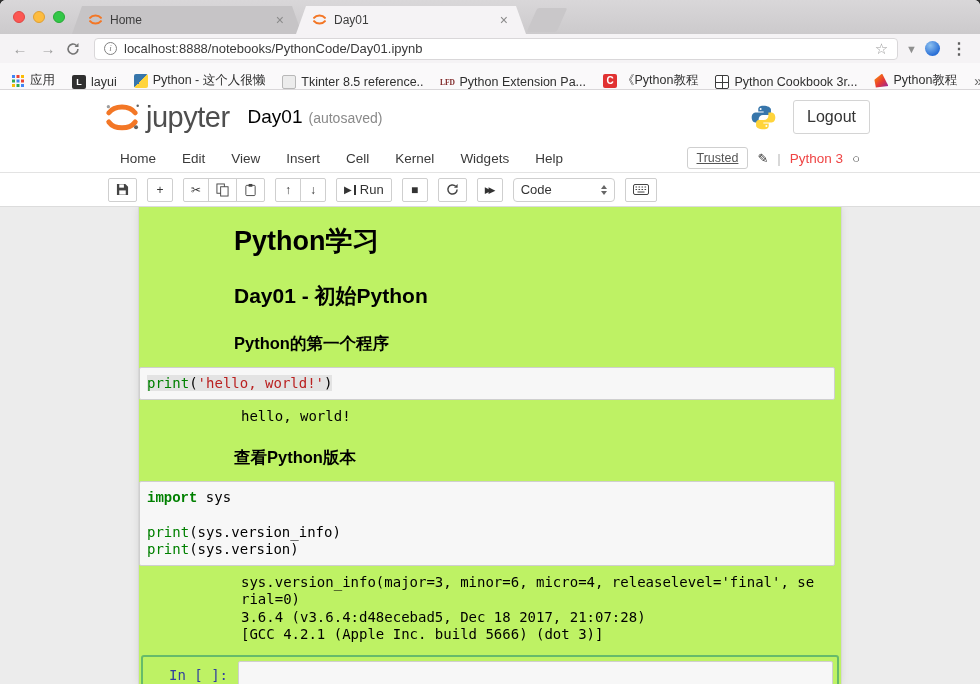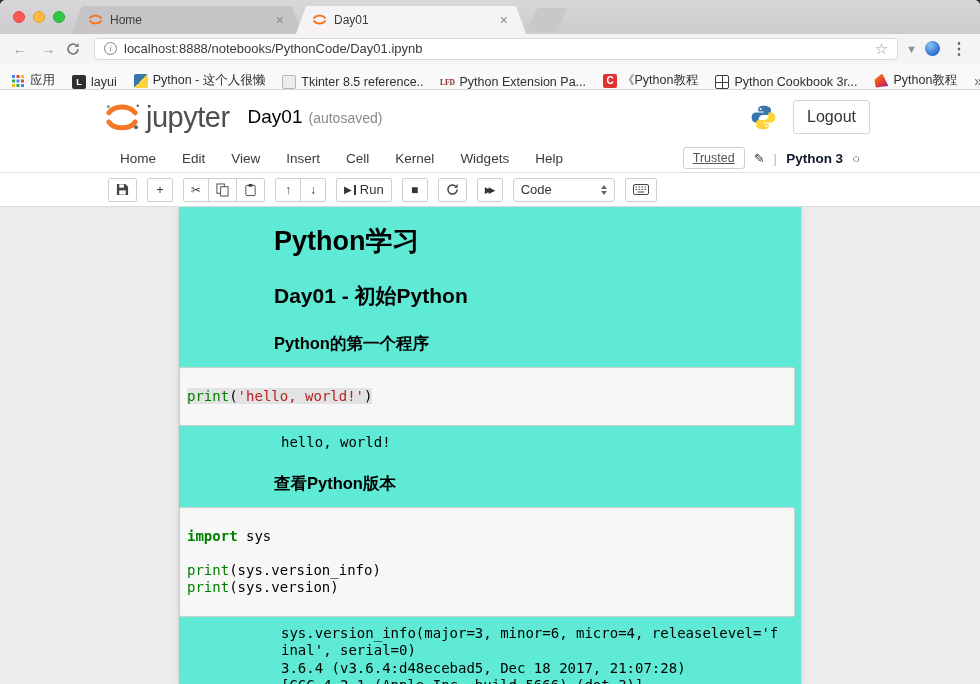--- a/index.html
+++ b/index.html
@@ -83,21 +83,21 @@
 
   
   .jp-menubar { height:29px; border-bottom:1px solid #e3e3e3; display:flex; align-items:center;
                 padding:0 120px; font-size:13.5px; color:#3a3a3a; flex-shrink:0; }
   .menu-item { padding:0 13px; }
   .menu-item:first-child { padding-left:0; }
   .menubar-right { margin-left:auto; display:flex; align-items:center; gap:9px; }
   .trusted { border:1px solid #cfcfcf; border-radius:3px; padding:3px 9px; font-size:12.5px; color:#555;text-decoration:underline; }
   .pencil { color:#333; font-size:13px; }
   .vdiv { color:#bbb; }
-  .kernel-name { font-size:13.5px; color:#0f172a;font-weight:bold; }
+  .kernel-name { font-size:13.5px; color:#ef4444; }
   .kernel-circle { font-size:13px; color:#333; }
 
   
   .jp-toolbar { height:34px; display:flex; align-items:center; padding-left:108px; gap:10px;
                 background:#fff; border-bottom:1px solid #dcdcdc; flex-shrink:0; }
   .tb-btn { height:24px; min-width:26px; padding:0 7px; background:#fff; border:1px solid #cfcfcf;
             border-radius:2px; display:inline-flex; align-items:center; justify-content:center;
             color:#333; font-size:12px; gap:4px; font-family:"Liberation Sans", sans-serif; }
   .tb-group { display:flex; }
   .tb-group .tb-btn { border-radius:0; margin-left:-1px; }
@@ -110,37 +110,37 @@
   .cell-type { height:24px; width:102px; border:1px solid #cfcfcf; border-radius:4px; background:#fff;
                display:flex; align-items:center; padding:0 7px; font-size:13px; color:#333; }
   .sel-arrows { margin-left:auto; display:flex; flex-direction:column; gap:2px; }
   .tri-up { width:0; height:0; border-left:3.5px solid transparent; border-right:3.5px solid transparent;
             border-bottom:4px solid #666; }
   .tri-down { width:0; height:0; border-left:3.5px solid transparent; border-right:3.5px solid transparent;
               border-top:4px solid #666; }
 
   
   .jp-content { flex:1; background:#ececec; overflow:hidden; display:flex; justify-content:center; }
-  .nb-container { width:624px; background:#5eead4; border-left:1px solid #d7d7d7;
+  .nb-container { width:704px; background:#bef264; border-left:1px solid #d7d7d7;
                   border-right:1px solid #d7d7d7; box-shadow:0 0 8px rgba(0,0,0,0.08);
                   padding-top:8px; }
   .cell { padding:5px 6px 5px 0; }
   .row { display:flex; }
   .prompt { width:95px; flex-shrink:0; text-align:right; padding-right:10px; padding-top:6px;
             font-family:"DejaVu Sans Mono", monospace; font-size:14px; line-height:17px;
             color:#303f9f; white-space:nowrap; }
   .body { flex:1; min-width:0; }
   .cell.md h1 { font-size:27px; line-height:31px; font-weight:700; color:#000; margin:6px 0 8px; }
   .cell.md h2 { font-size:21px; line-height:25px; font-weight:700; color:#000; margin:8px 0 6px; }
   .cell.md h3 { font-size:16.5px; line-height:19px; font-weight:700; color:#000; margin:10px 0 4px; }
-  .input-area { border:1px solid #cfcfcf; background:#f7f7f7; border-radius:2px; padding:20px 7px;
+  .input-area { border:1px solid #cfcfcf; background:#f7f7f7; border-radius:2px; padding:7px 7px;
                 font-family:"DejaVu Sans Mono", monospace; font-size:14px; line-height:17px; color:#000; }
   .code-line { white-space:pre; min-height:17px; }
   .tok-kw { color:#008000; }
-  .tok-kw-b { color:#008000; font-weight:bold; }
+  .tok-kw-b { color:#008000; font-weight:bold;font-family:Liberation Mono, monospace; }
   .tok-str { color:#ba2121; }
   .sel-hl { background:rgba(0,0,0,0.08); }
   .output-area { padding:8px 16px 2px 7px; font-family:"DejaVu Sans Mono", monospace;
                  font-size:14px; line-height:17.5px; color:#000; white-space:pre-wrap;
                  word-break:break-all; }
   .cell.selected { border:2px solid #66bb6a; border-radius:3px; margin:4px 2px 0 2px;
                    padding:4px 4px 20px 0; }
   svg { display:block; }
 </style>
 </head>

